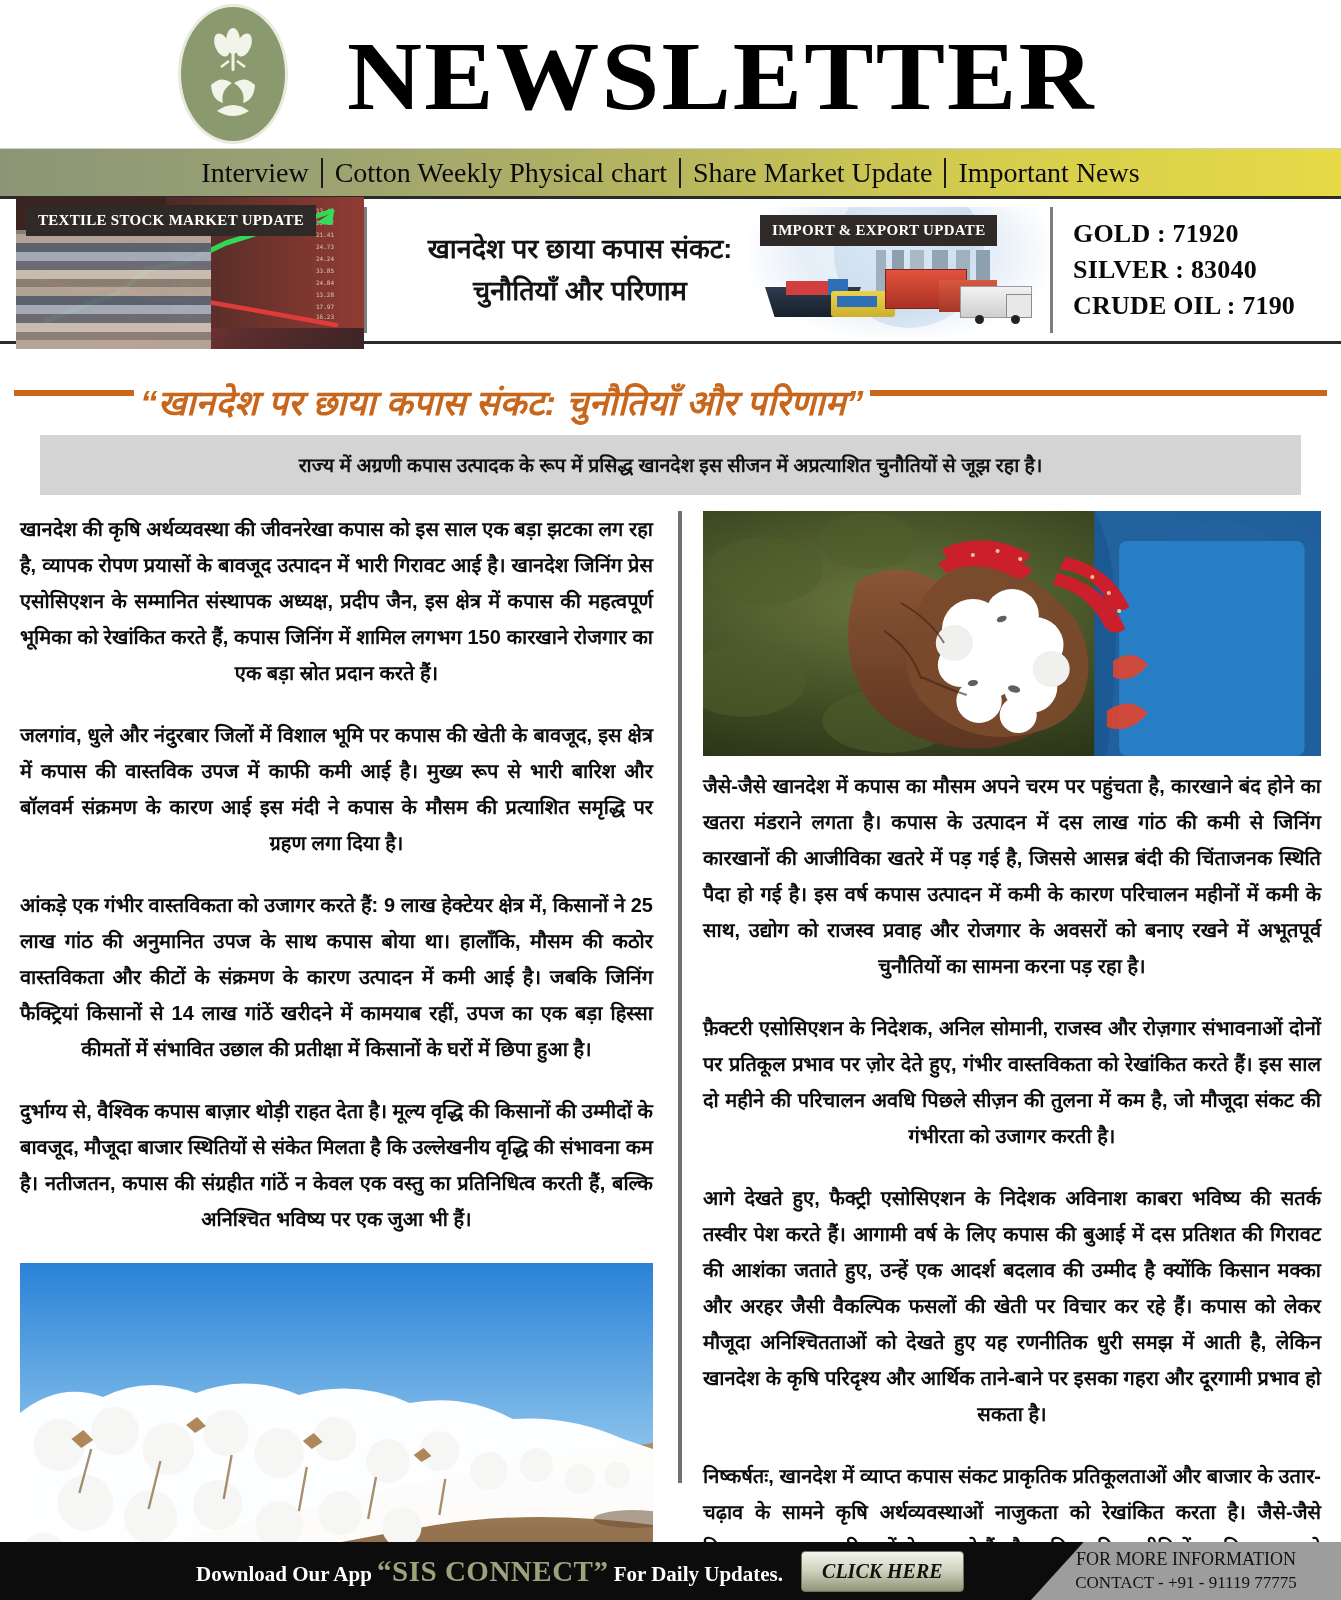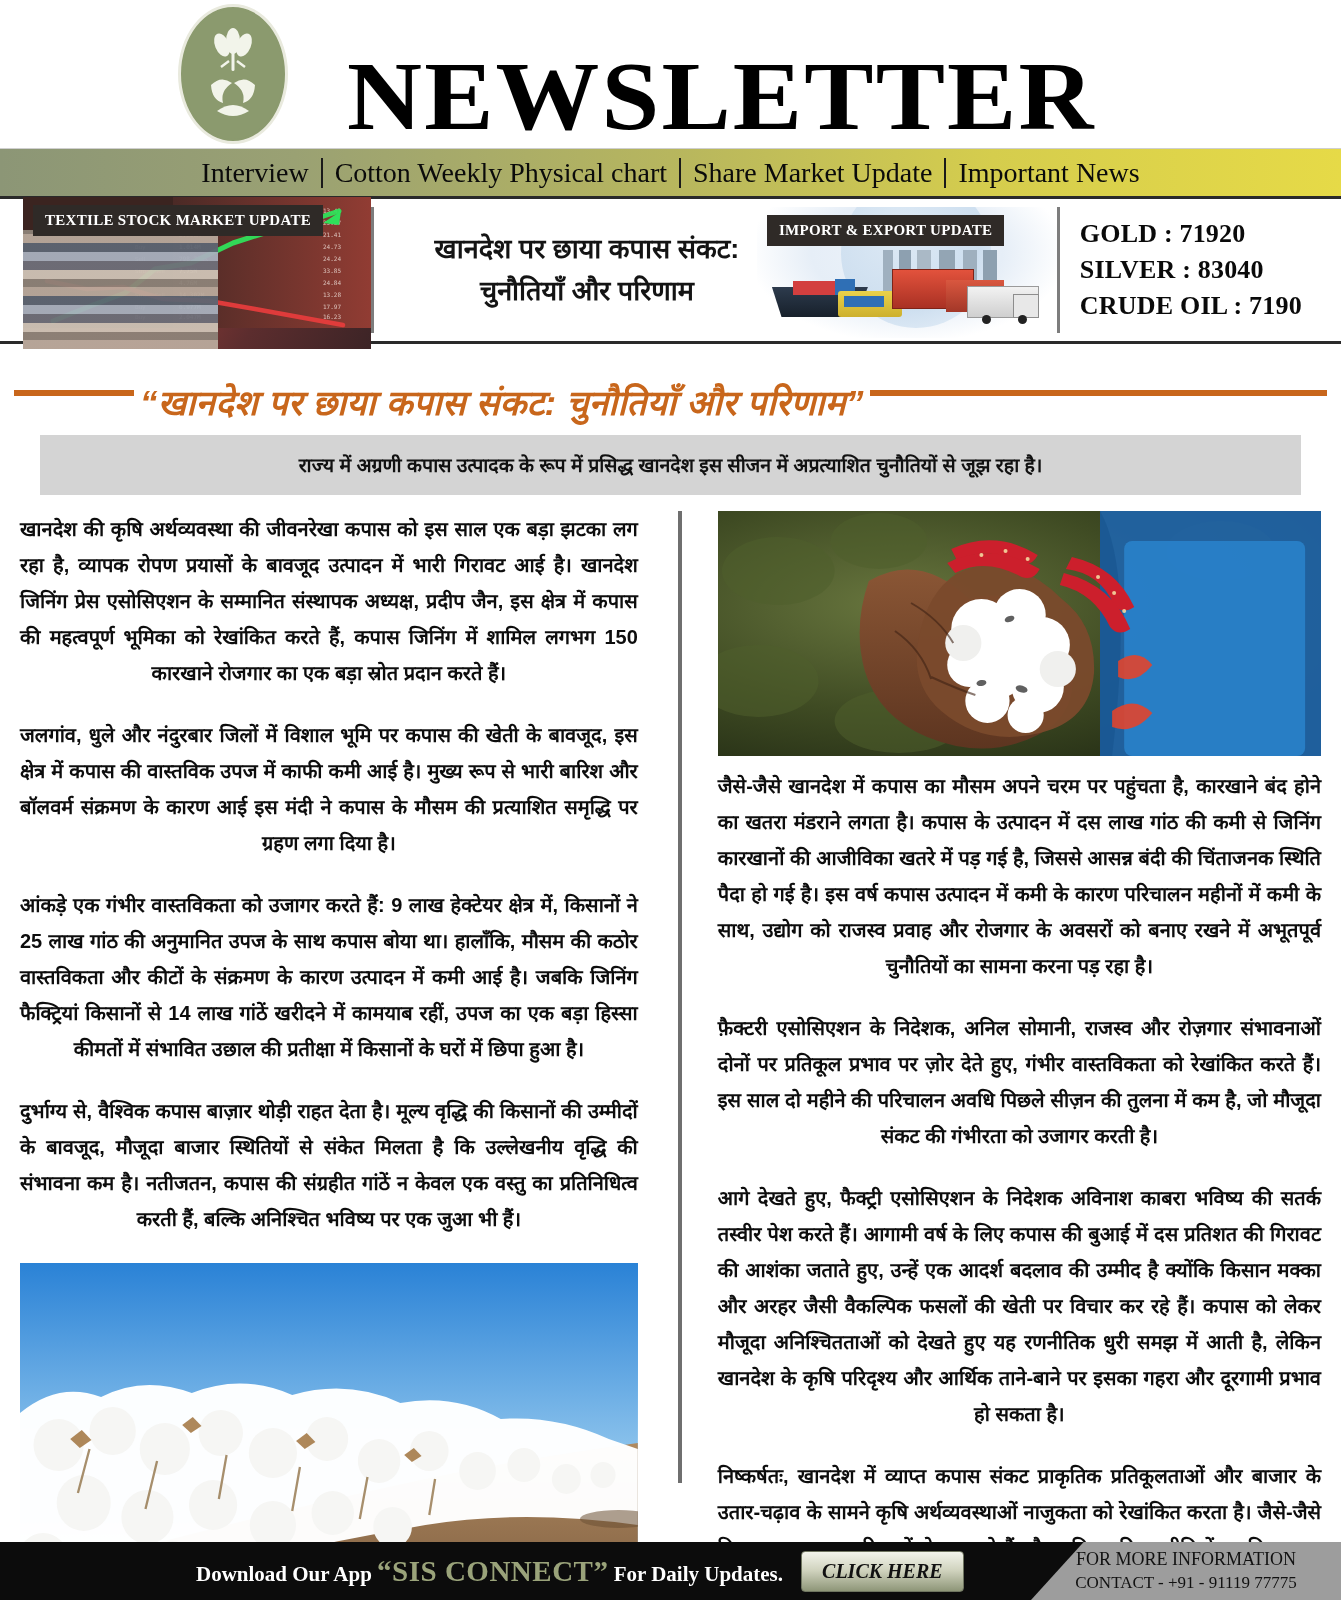--- a/index.html
+++ b/index.html
@@ -21,21 +21,21 @@
     position: relative;
     background: #fff;
     box-sizing: border-box;
   }
 
   
   .masthead {
     position: relative;
     height: 148px;
     display: flex;
-    align-items: flex-end;
+    align-items: center;
     justify-content: center;
     padding-top: 4px;
     box-sizing: border-box;
   }
   .logo-wrap {
     position: absolute;
     left: 178px;
     top: 4px;
     width: 104px;
     height: 134px;
@@ -112,21 +112,21 @@
     border-bottom: 3px solid #2a2a2a;
     box-sizing: border-box;
     background: #fff;
   }
   .strip-cell { display: flex; align-items: center; justify-content: center; position: relative; }
   .strip-divider { width: 3px; background: #7d7d7d; margin: 8px 0; }
 
   .img-textile {
     width: 348px;
     height: 152px;
-    margin-left: 23px;
+    margin-left: 16px;
     margin-top: 5px;
     position: relative;
     overflow: hidden;
     background: linear-gradient(120deg,#4b2f2a 0%, #7d4a3c 25%, #8d3a35 45%, #5c2d2e 70%, #3c2426 100%);
   }
   .chart-bg {
     position: absolute; inset: 0;
   }
   .fabric-stack {
     position: absolute; left: 0; bottom: 0; width: 56%; height: 78%;
@@ -258,21 +258,21 @@
     font-weight: 700;
     font-size: 19.5px;
     color: #111;
     line-height: 26px;
   }
 
   
   .columns {
     display: flex;
     margin: 16px 20px 0 20px;
-    gap: 16px;
+    gap: 1px;
     height: 972px;
   }
   .col {
     box-sizing: border-box;
   }
   .col-left {
     width: 655px;
     padding-right: 18px;
   }
   .col-div {

